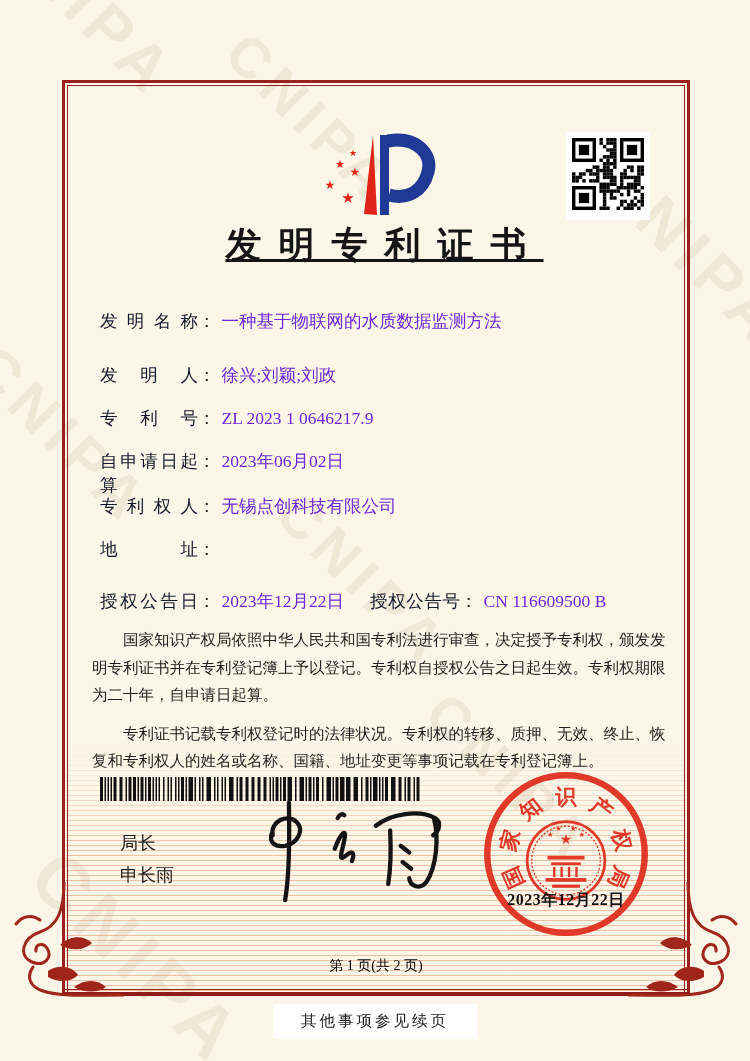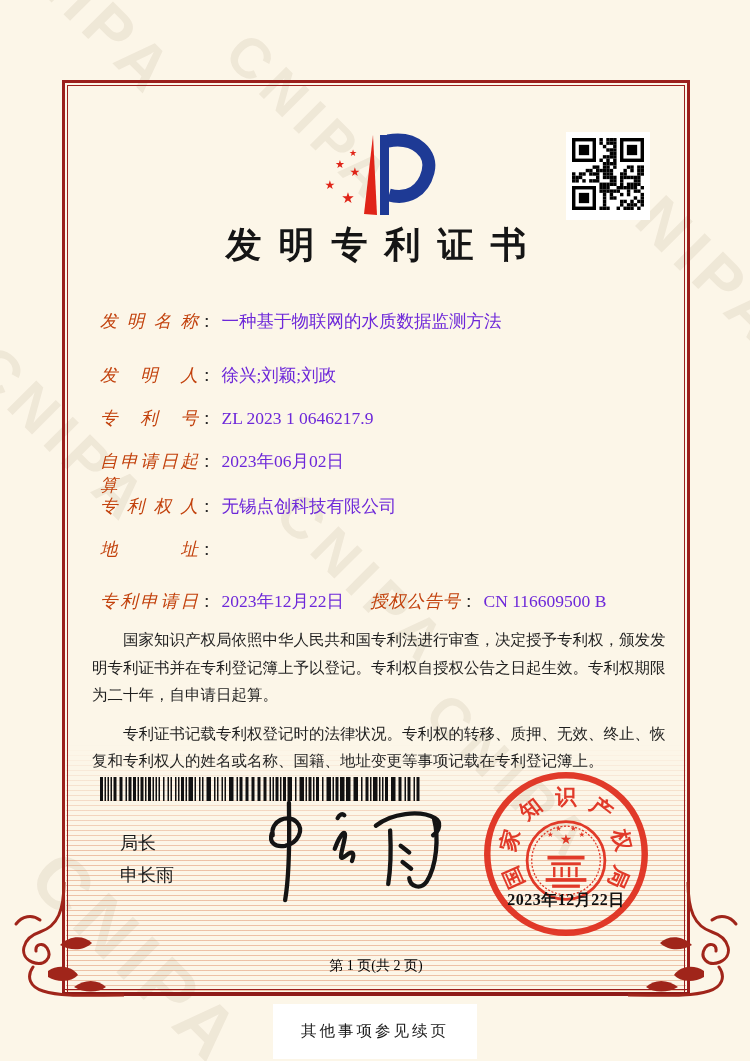--- a/index.html
+++ b/index.html
@@ -46,28 +46,28 @@
 
   .cert-no{position:absolute;left:99px;top:128px;font-size:16px;letter-spacing:1px;color:#2a2a2a;}
 
   .logo{position:absolute;left:316px;top:130px;}
   .qr-box{position:absolute;left:566px;top:132px;width:84px;height:88px;background:#ffffff;}
   .qr-box svg{position:absolute;left:6px;top:6px;}
 
   .title{
     position:absolute;left:62px;top:221px;width:628px;
     text-align:center;font-size:36px;font-weight:bold;color:#151515;
-    letter-spacing:17px;text-indent:17px;
+    letter-spacing:17px;text-indent:17px;text-decoration:underline;
   }
 
   .fields{position:absolute;left:100px;top:0;width:570px;}
   .frow{position:absolute;left:0;display:flex;font-size:17.5px;line-height:1.35;}
   .flabel{
     display:inline-block;width:98px;flex:0 0 98px;
-    text-align:justify;text-align-last:justify;color:#c2410c;font-style:italic;
+    text-align:justify;text-align-last:justify;color:#0f172a;
   }
   .fcolon{flex:0 0 auto;margin-right:6px;color:#2a2a2a;}
   .fvalue{color:#6d28d9;max-width:452px;}
   .frow.r1{top:310px}.frow.r2{top:364px}.frow.r3{top:407px}
   .frow.r4{top:450px}.frow.r5{top:495px}.frow.r6{top:538px}
   .frow.r7a{top:590px}.frow.r7b{top:590px;left:270px}
   .frow.r7b .flabel{width:90px;flex-basis:90px}
 
   .body-text{
     position:absolute;left:88px;top:626px;width:580px;
@@ -83,21 +83,21 @@
 
   .seal{position:absolute;left:478px;top:766px;width:176px;height:176px;}
   .seal-date{
     position:absolute;left:0;top:124px;width:176px;text-align:center;
     font-size:16px;font-weight:bold;color:#111;letter-spacing:0.5px;
   }
 
   .page-number{position:absolute;left:62px;top:957px;width:628px;text-align:center;font-size:14px;color:#000000;}
   .note-box{
     position:absolute;left:50%;top:1004px;transform:translateX(-50%);
-    background:#ffffff;padding:17px 28px;font-size:15.5px;color:#1a1a1a;letter-spacing:3px;
+    background:#ffffff;padding:7px 28px;font-size:15.5px;color:#1a1a1a;letter-spacing:3px;
     white-space:nowrap;
   }
 </style>
 </head>
 <body>
 
 <div class="page">
 
   <span class="wm" style="left:-35px;top:-35px;font-size:64px">CNIPA</span>
   <span class="wm" style="left:205px;top:85px;font-size:56px">CNIPA</span>
@@ -334,21 +334,21 @@
     <div class="frow r5">
       <span class="flabel">专利权人</span>
         <span class="fcolon">：</span>
       <span class="fvalue">无锡点创科技有限公司</span>
     </div>
     <div class="frow r6">
       <span class="flabel">地址</span>
         <span class="fcolon">：</span>
     </div>
     <div class="frow r7a">
-      <span class="flabel">专利申请日</span>
+      <span class="flabel">授权公告日</span>
         <span class="fcolon">：</span>
       <span class="fvalue">2023年12月22日</span>
     </div>
     <div class="frow r7b">
       <span class="flabel">授权公告号</span>
         <span class="fcolon">：</span>
       <span class="fvalue">CN 116609500 B</span>
     </div>
   </div>
 

